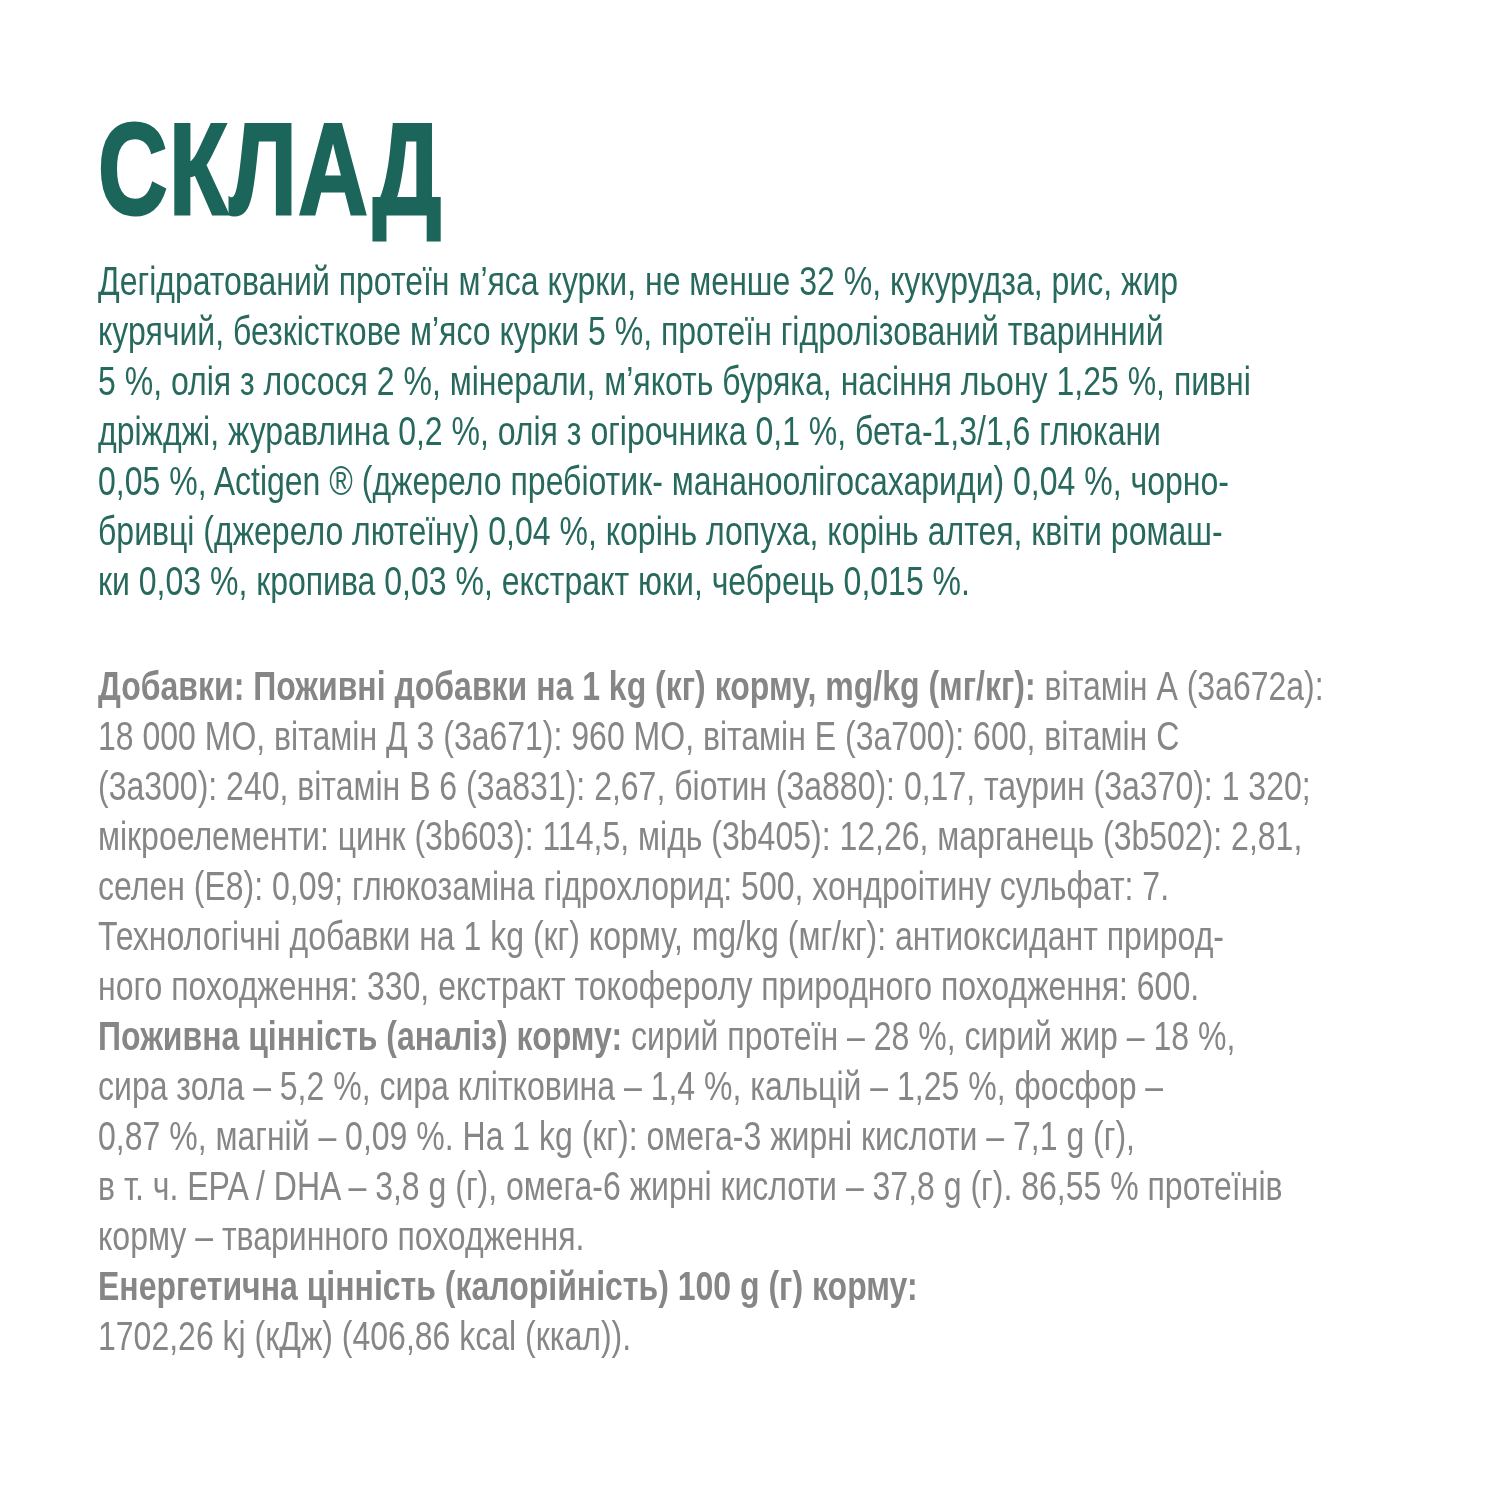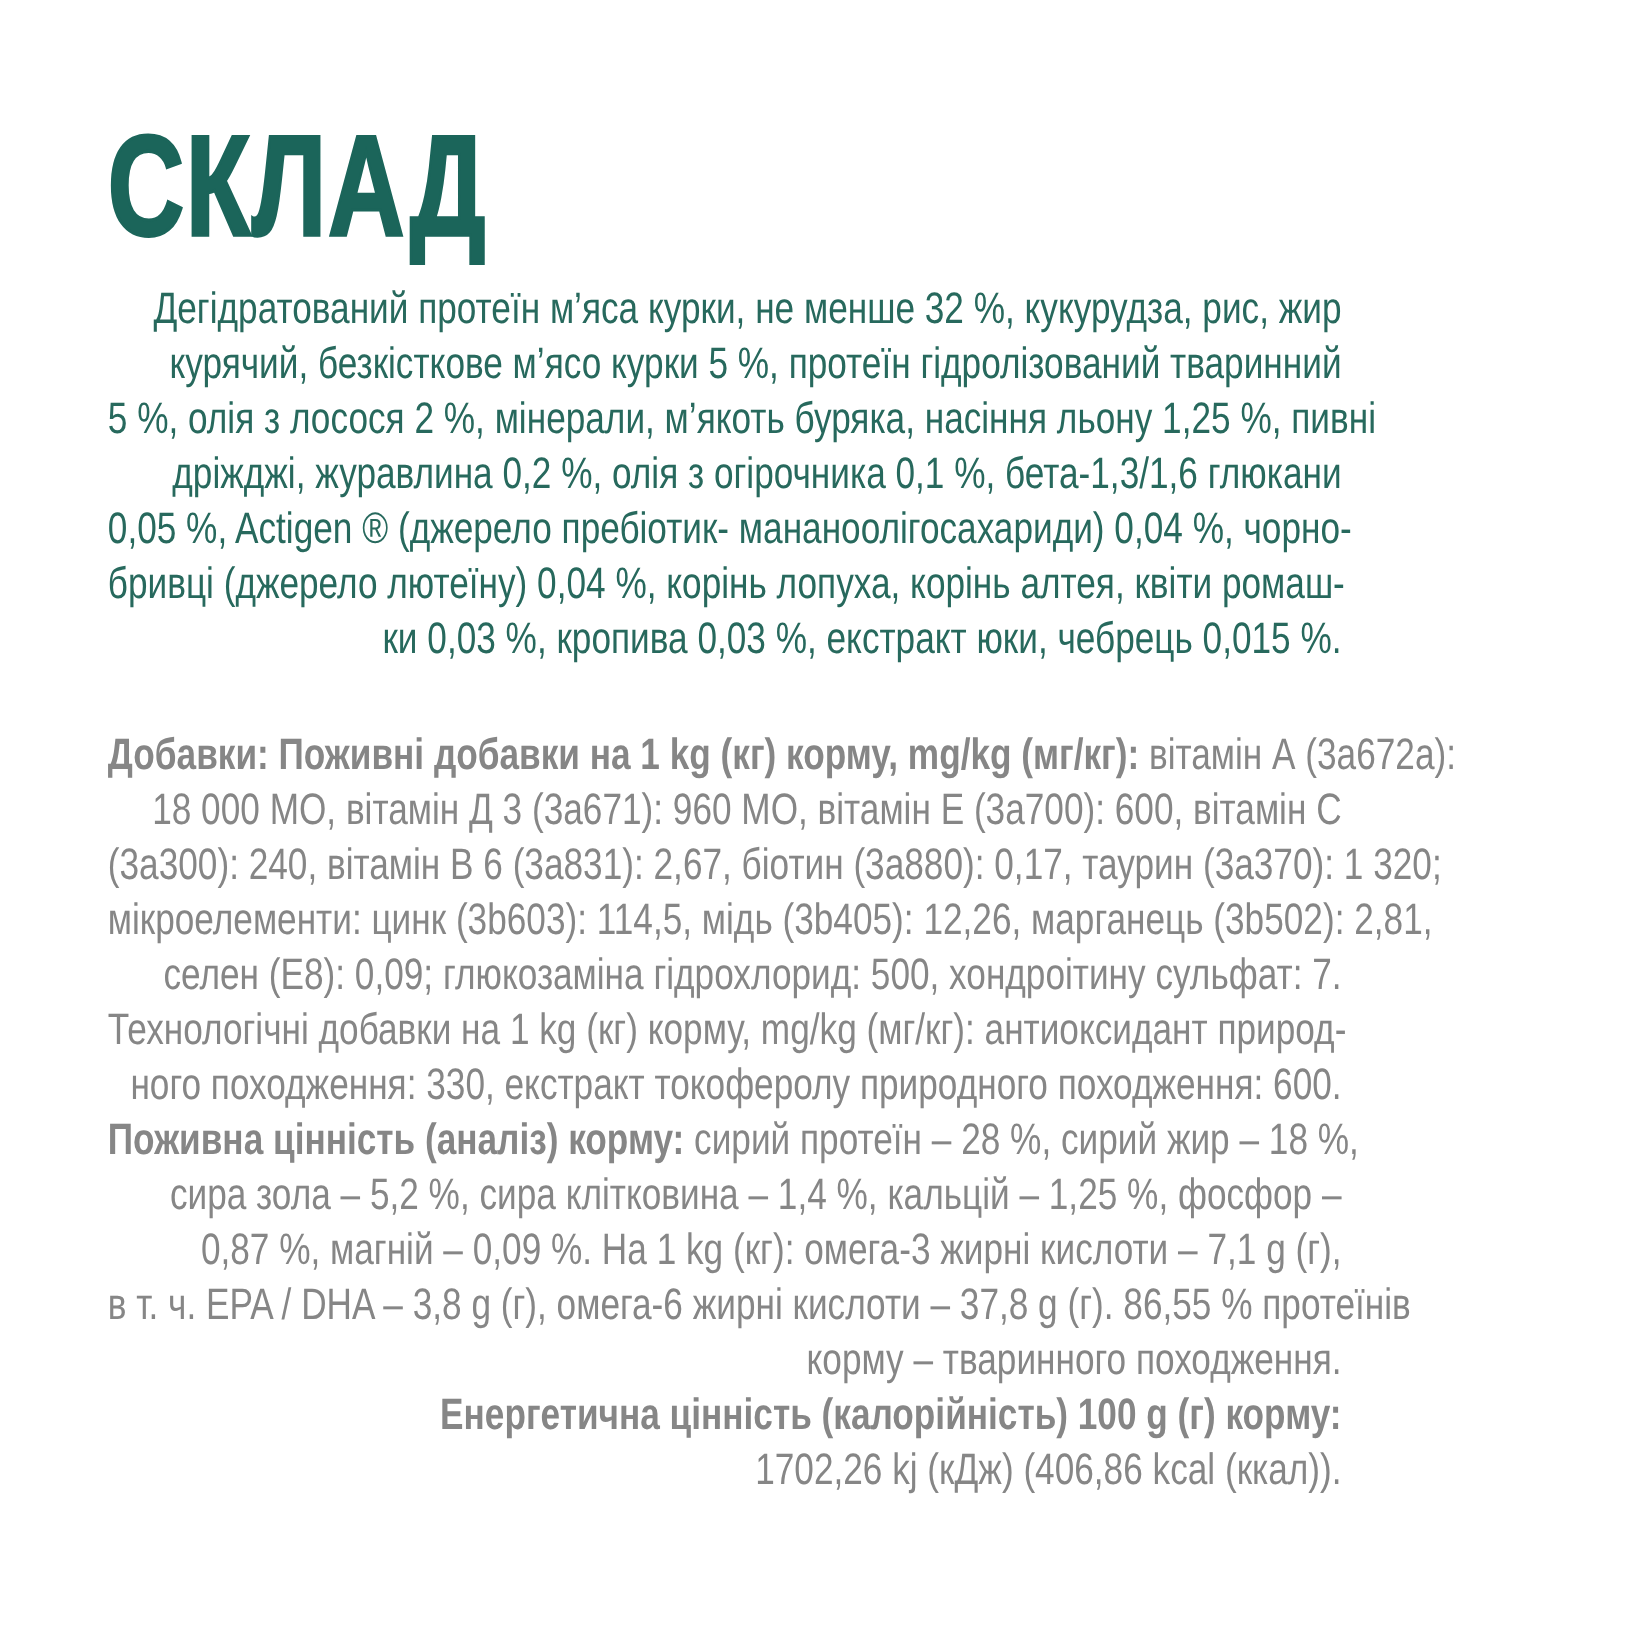--- a/index.html
+++ b/index.html
@@ -27,21 +27,20 @@
     font-weight: 700;
     letter-spacing: 2px;
     color: #1b655a;
     -webkit-text-stroke: 3px #1b655a;
     transform: scaleX(0.74);
     transform-origin: 0 0;
     white-space: nowrap;
   }
   .para {
     margin: 0;
-    text-align: right;
   }
   .para.composition { margin-top: 22px; }
   .para.additives  { margin-top: 55px; }
   .line {
     font-size: 40px;
     line-height: 50px;
     white-space: nowrap;
     transform: scaleX(0.8);
     transform-origin: 0 50%;
   }

